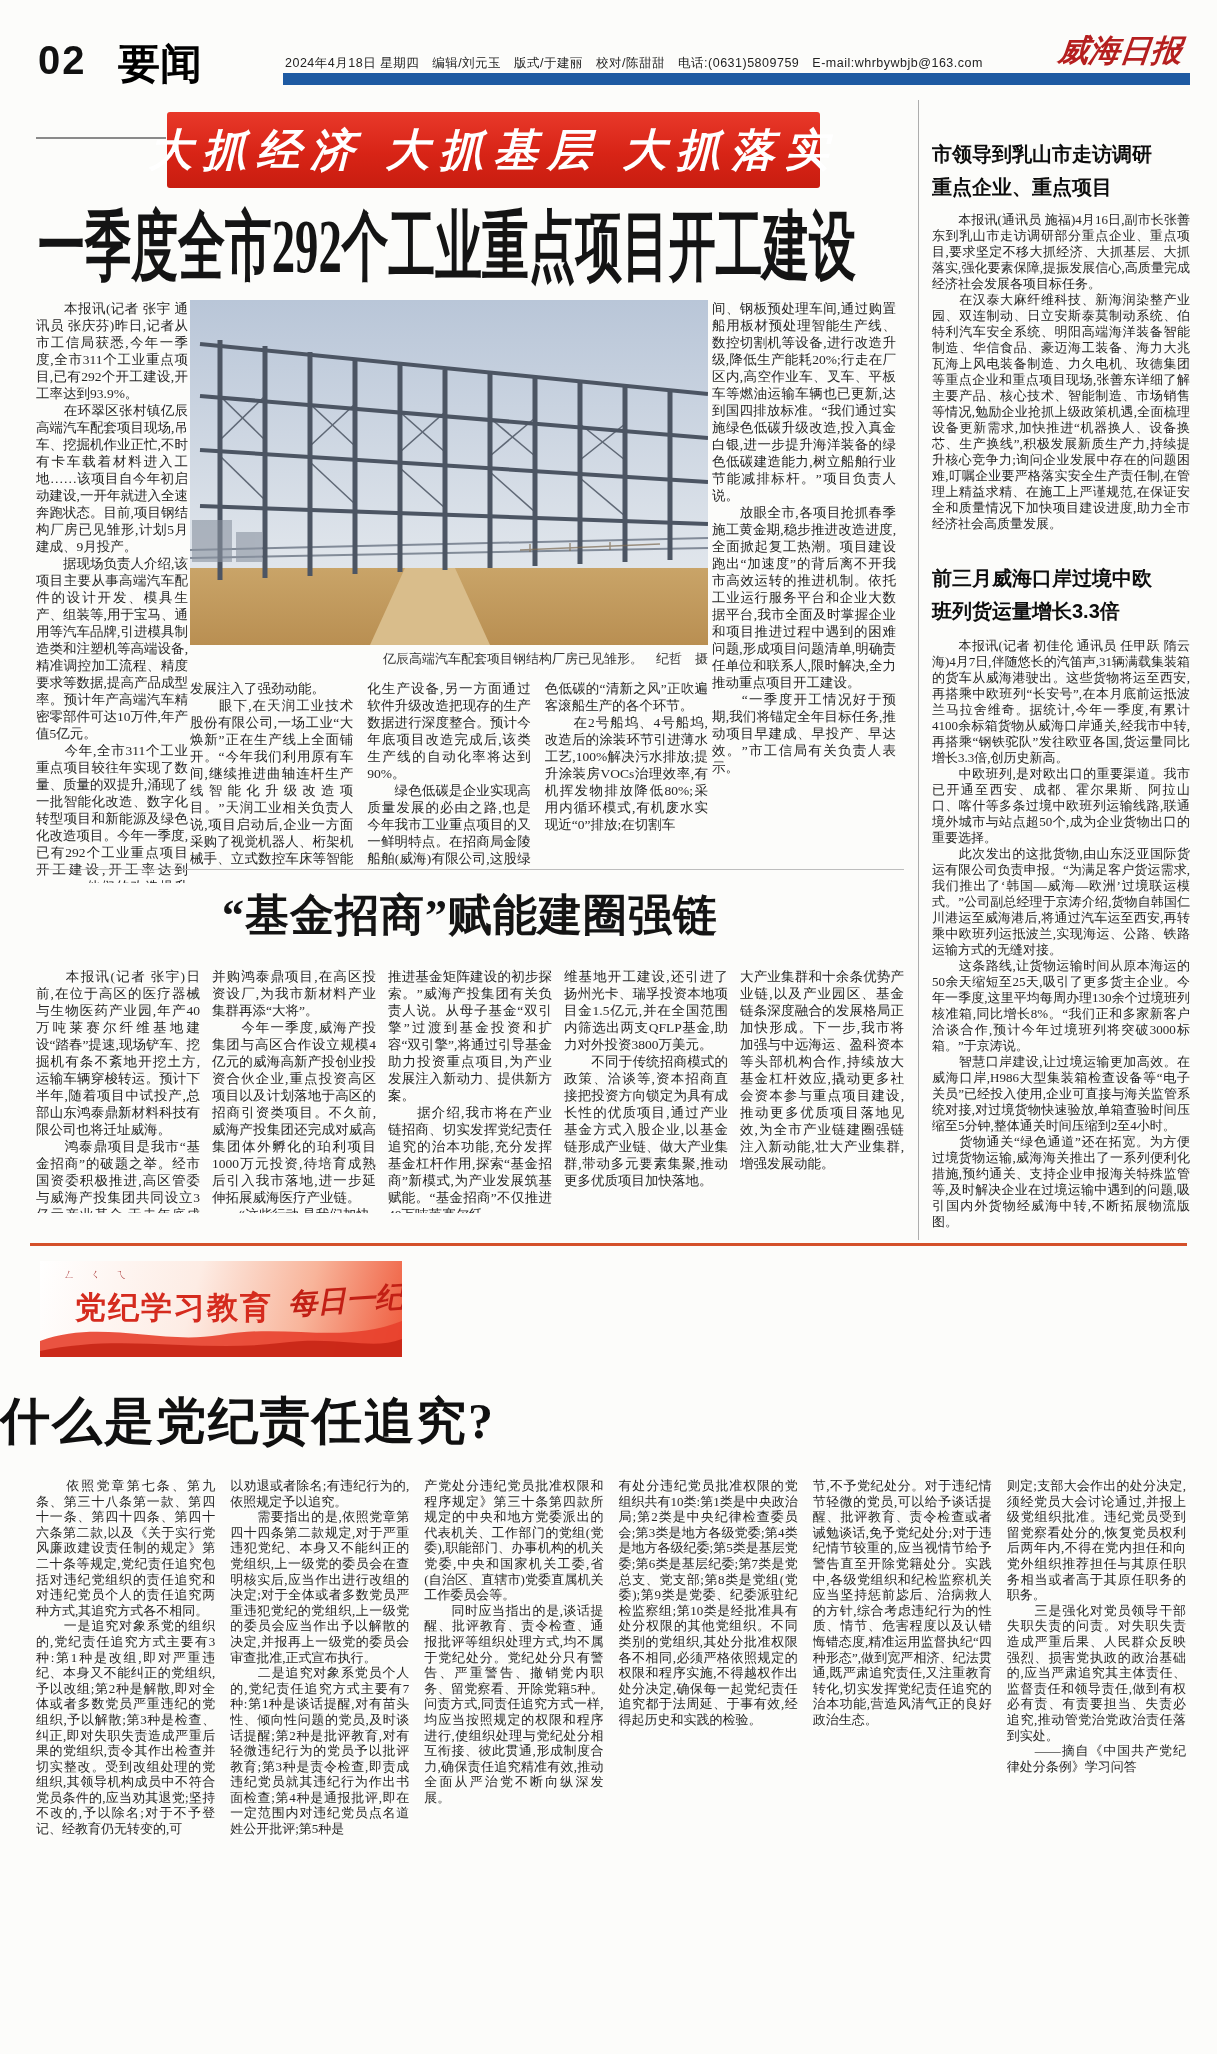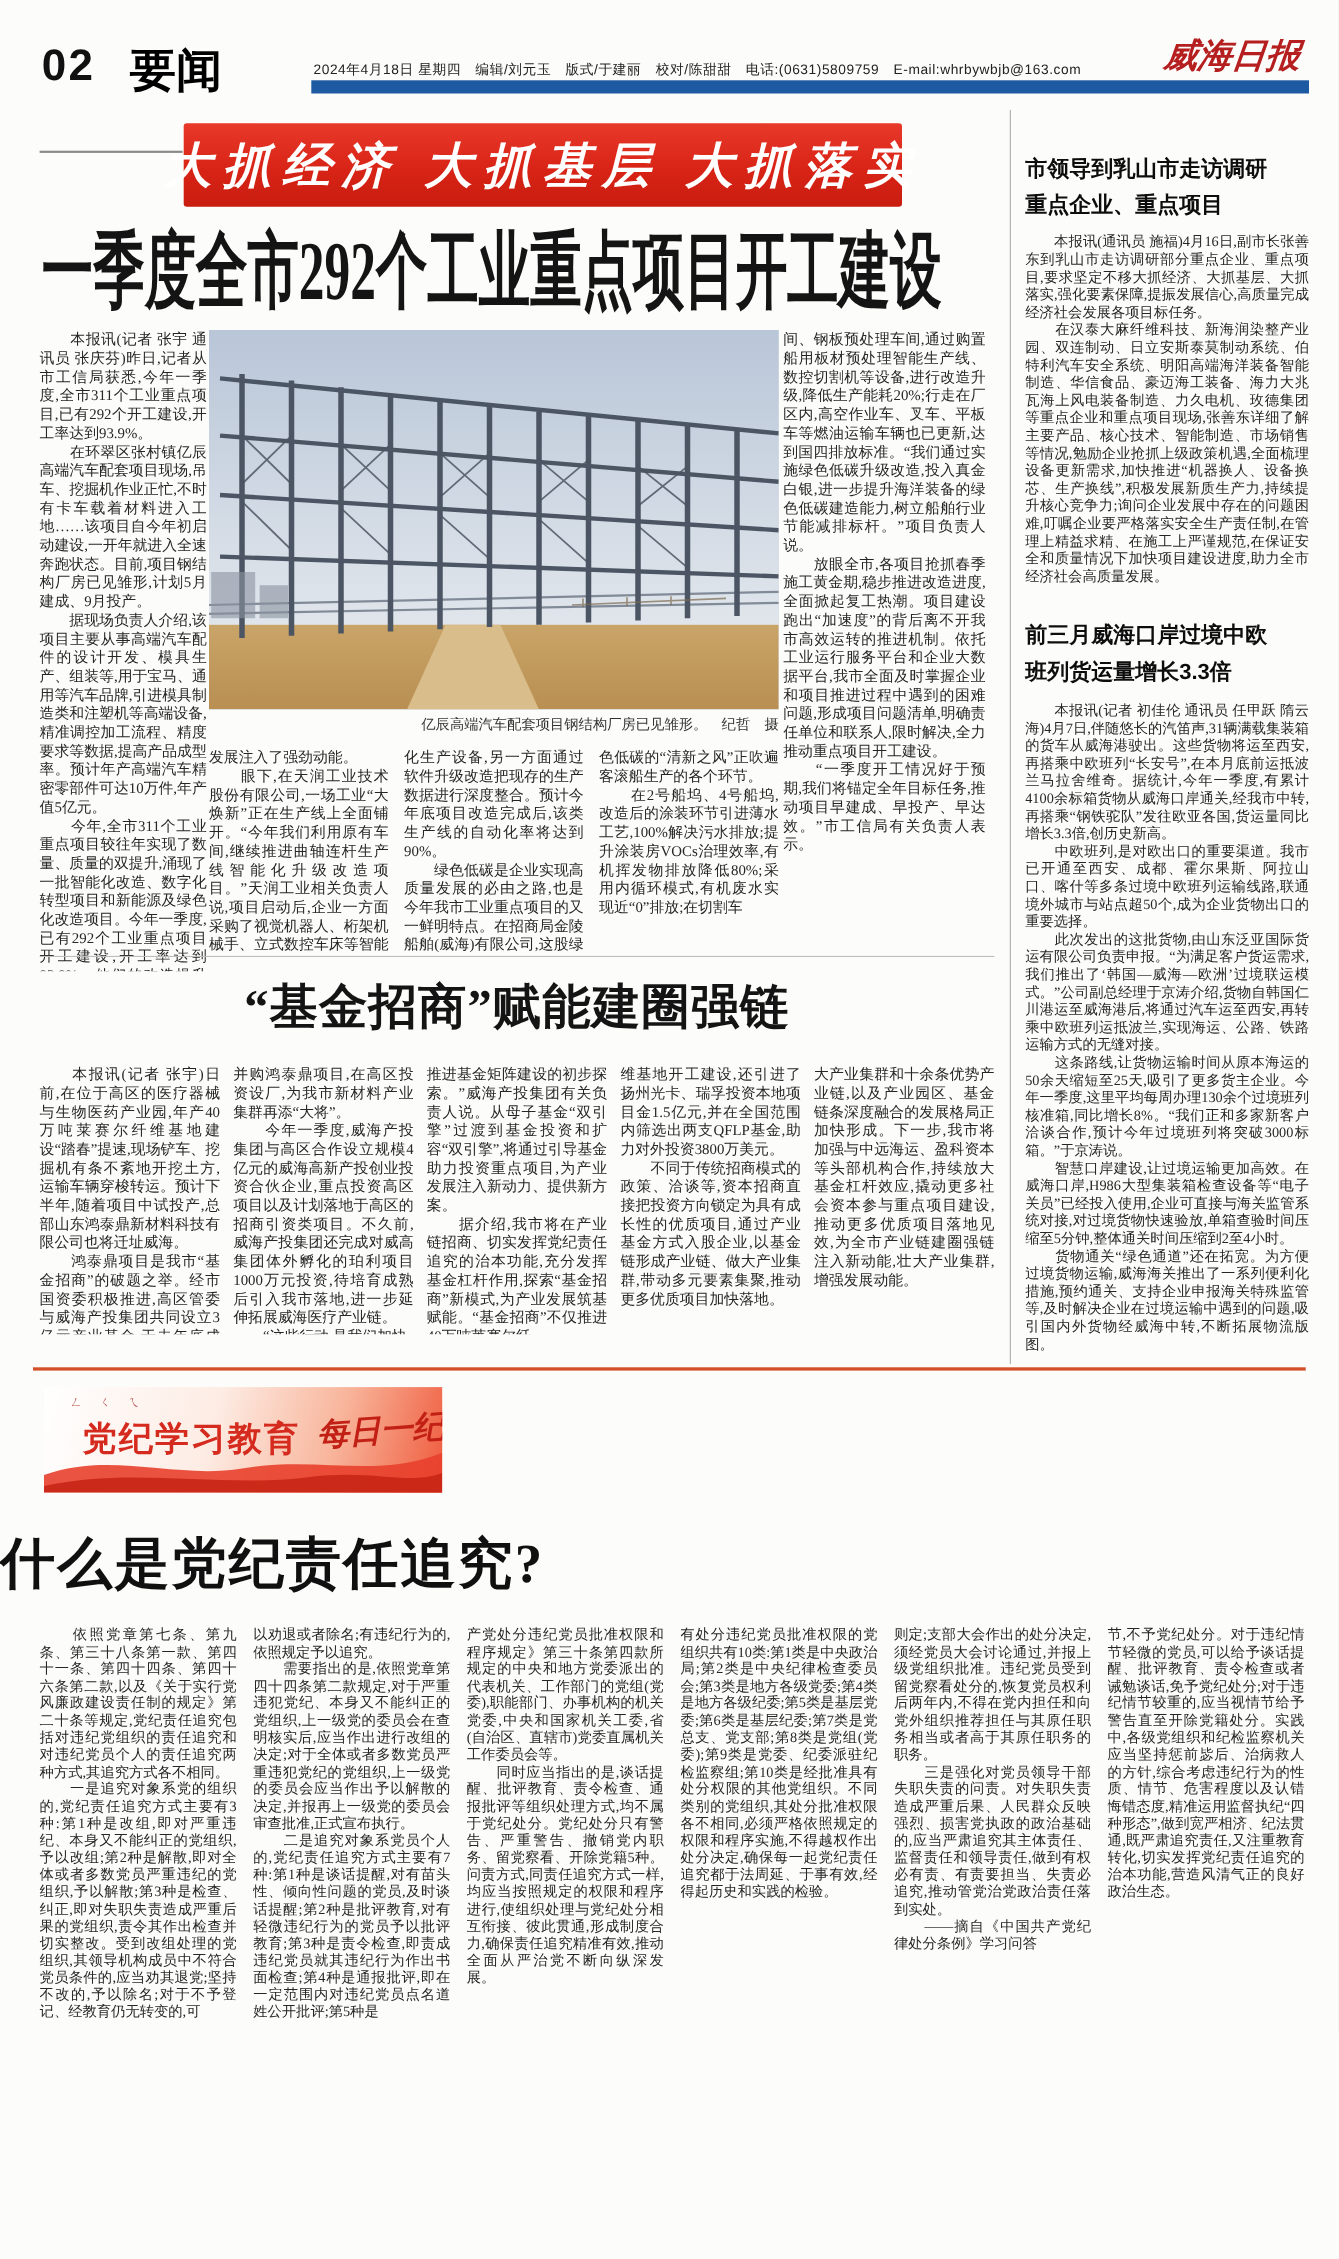--- a/index.html
+++ b/index.html
@@ -222,19 +222,19 @@
 
   <div class="bottombody">
     <div class="coltext">　　依照党章第七条、第九条、第三十八条第一款、第四十一条、第四十四条、第四十六条第二款,以及《关于实行党风廉政建设责任制的规定》第二十条等规定,党纪责任追究包括对违纪党组织的责任追究和对违纪党员个人的责任追究两种方式,其追究方式各不相同。
 　　一是追究对象系党的组织的,党纪责任追究方式主要有3种:第1种是改组,即对严重违纪、本身又不能纠正的党组织,予以改组;第2种是解散,即对全体或者多数党员严重违纪的党组织,予以解散;第3种是检查、纠正,即对失职失责造成严重后果的党组织,责令其作出检查并切实整改。受到改组处理的党组织,其领导机构成员中不符合党员条件的,应当劝其退党;坚持不改的,予以除名;对于不予登记、经教育仍无转变的,可</div>
     <div class="coltext">以劝退或者除名;有违纪行为的,依照规定予以追究。
 　　需要指出的是,依照党章第四十四条第二款规定,对于严重违犯党纪、本身又不能纠正的党组织,上一级党的委员会在查明核实后,应当作出进行改组的决定;对于全体或者多数党员严重违犯党纪的党组织,上一级党的委员会应当作出予以解散的决定,并报再上一级党的委员会审查批准,正式宣布执行。
 　　二是追究对象系党员个人的,党纪责任追究方式主要有7种:第1种是谈话提醒,对有苗头性、倾向性问题的党员,及时谈话提醒;第2种是批评教育,对有轻微违纪行为的党员予以批评教育;第3种是责令检查,即责成违纪党员就其违纪行为作出书面检查;第4种是通报批评,即在一定范围内对违纪党员点名道姓公开批评;第5种是</div>
     <div class="coltext">产党处分违纪党员批准权限和程序规定》第三十条第四款所规定的中央和地方党委派出的代表机关、工作部门的党组(党委),职能部门、办事机构的机关党委,中央和国家机关工委,省(自治区、直辖市)党委直属机关工作委员会等。
 　　同时应当指出的是,谈话提醒、批评教育、责令检查、通报批评等组织处理方式,均不属于党纪处分。党纪处分只有警告、严重警告、撤销党内职务、留党察看、开除党籍5种。问责方式,同责任追究方式一样,均应当按照规定的权限和程序进行,使组织处理与党纪处分相互衔接、彼此贯通,形成制度合力,确保责任追究精准有效,推动全面从严治党不断向纵深发展。</div>
     <div class="coltext">有处分违纪党员批准权限的党组织共有10类:第1类是中央政治局;第2类是中央纪律检查委员会;第3类是地方各级党委;第4类是地方各级纪委;第5类是基层党委;第6类是基层纪委;第7类是党总支、党支部;第8类是党组(党委);第9类是党委、纪委派驻纪检监察组;第10类是经批准具有处分权限的其他党组织。不同类别的党组织,其处分批准权限各不相同,必须严格依照规定的权限和程序实施,不得越权作出处分决定,确保每一起党纪责任追究都于法周延、于事有效,经得起历史和实践的检验。</div>
+    <div class="coltext">节,不予党纪处分。对于违纪情节轻微的党员,可以给予谈话提醒、批评教育、责令检查或者诫勉谈话,免予党纪处分;对于违纪情节较重的,应当视情节给予警告直至开除党籍处分。实践中,各级党组织和纪检监察机关应当坚持惩前毖后、治病救人的方针,综合考虑违纪行为的性质、情节、危害程度以及认错悔错态度,精准运用监督执纪“四种形态”,做到宽严相济、纪法贯通,既严肃追究责任,又注重教育转化,切实发挥党纪责任追究的治本功能,营造风清气正的良好政治生态。</div>
     <div class="coltext">则定;支部大会作出的处分决定,须经党员大会讨论通过,并报上级党组织批准。违纪党员受到留党察看处分的,恢复党员权利后两年内,不得在党内担任和向党外组织推荐担任与其原任职务相当或者高于其原任职务的职务。
 　　三是强化对党员领导干部失职失责的问责。对失职失责造成严重后果、人民群众反映强烈、损害党执政的政治基础的,应当严肃追究其主体责任、监督责任和领导责任,做到有权必有责、有责要担当、失责必追究,推动管党治党政治责任落到实处。
 　　——摘自《中国共产党纪律处分条例》学习问答</div>
-    <div class="coltext">节,不予党纪处分。对于违纪情节轻微的党员,可以给予谈话提醒、批评教育、责令检查或者诫勉谈话,免予党纪处分;对于违纪情节较重的,应当视情节给予警告直至开除党籍处分。实践中,各级党组织和纪检监察机关应当坚持惩前毖后、治病救人的方针,综合考虑违纪行为的性质、情节、危害程度以及认错悔错态度,精准运用监督执纪“四种形态”,做到宽严相济、纪法贯通,既严肃追究责任,又注重教育转化,切实发挥党纪责任追究的治本功能,营造风清气正的良好政治生态。</div>
   </div>
 
 </div>
 
 </body></html>

